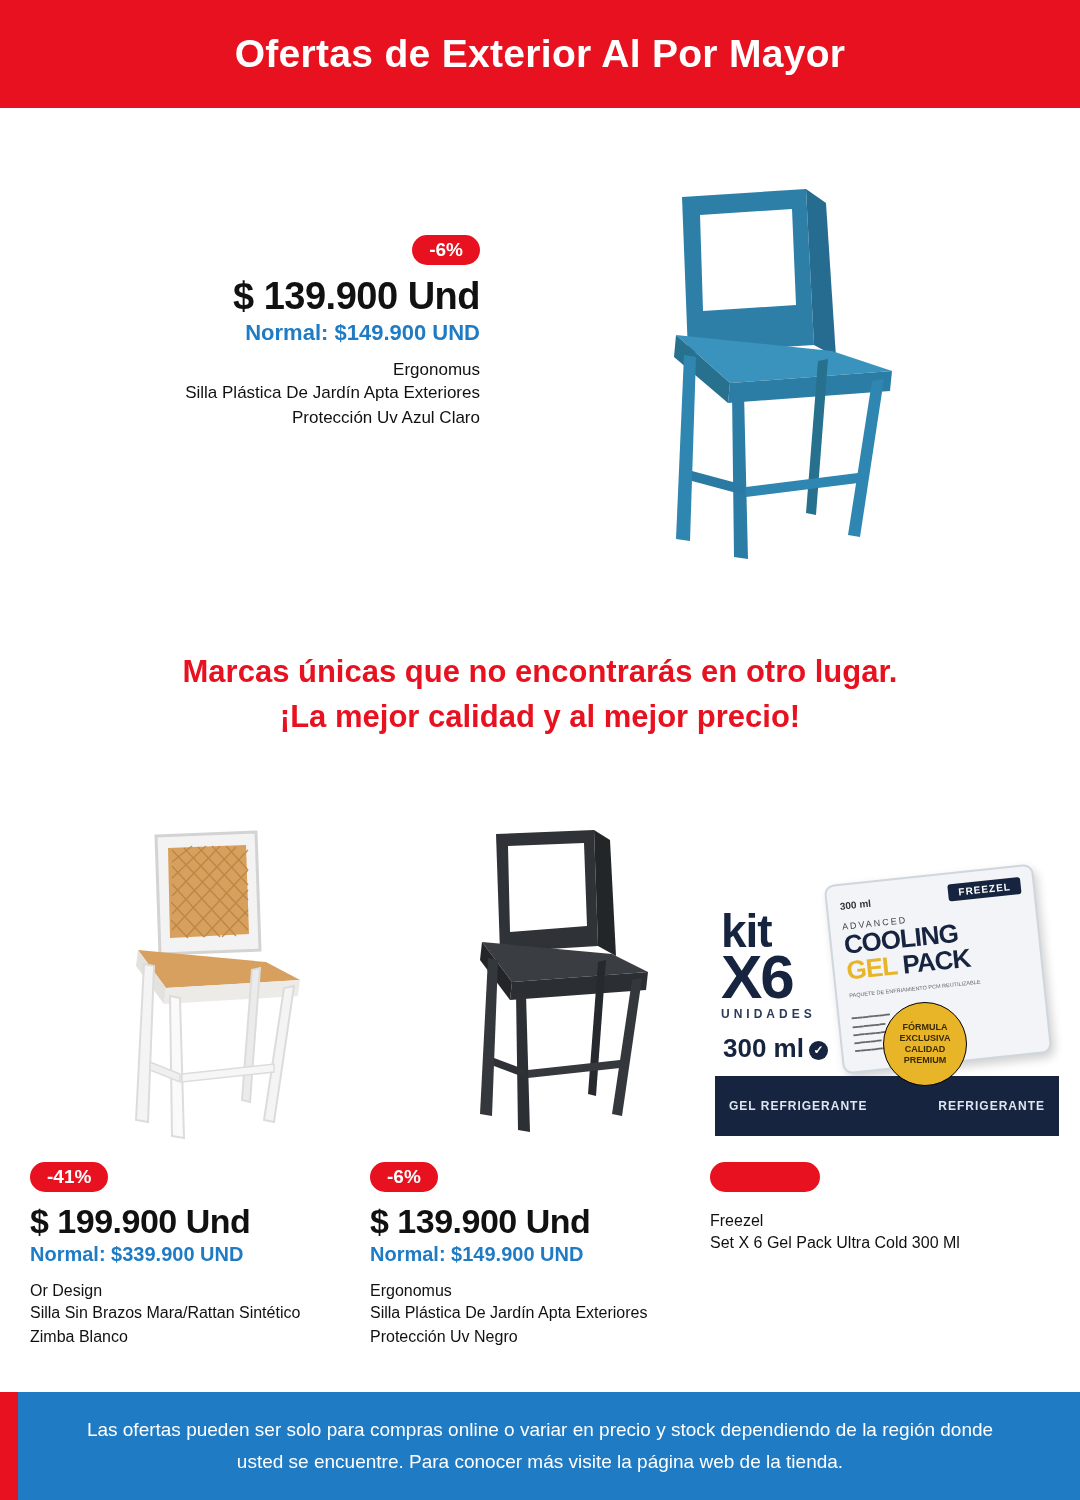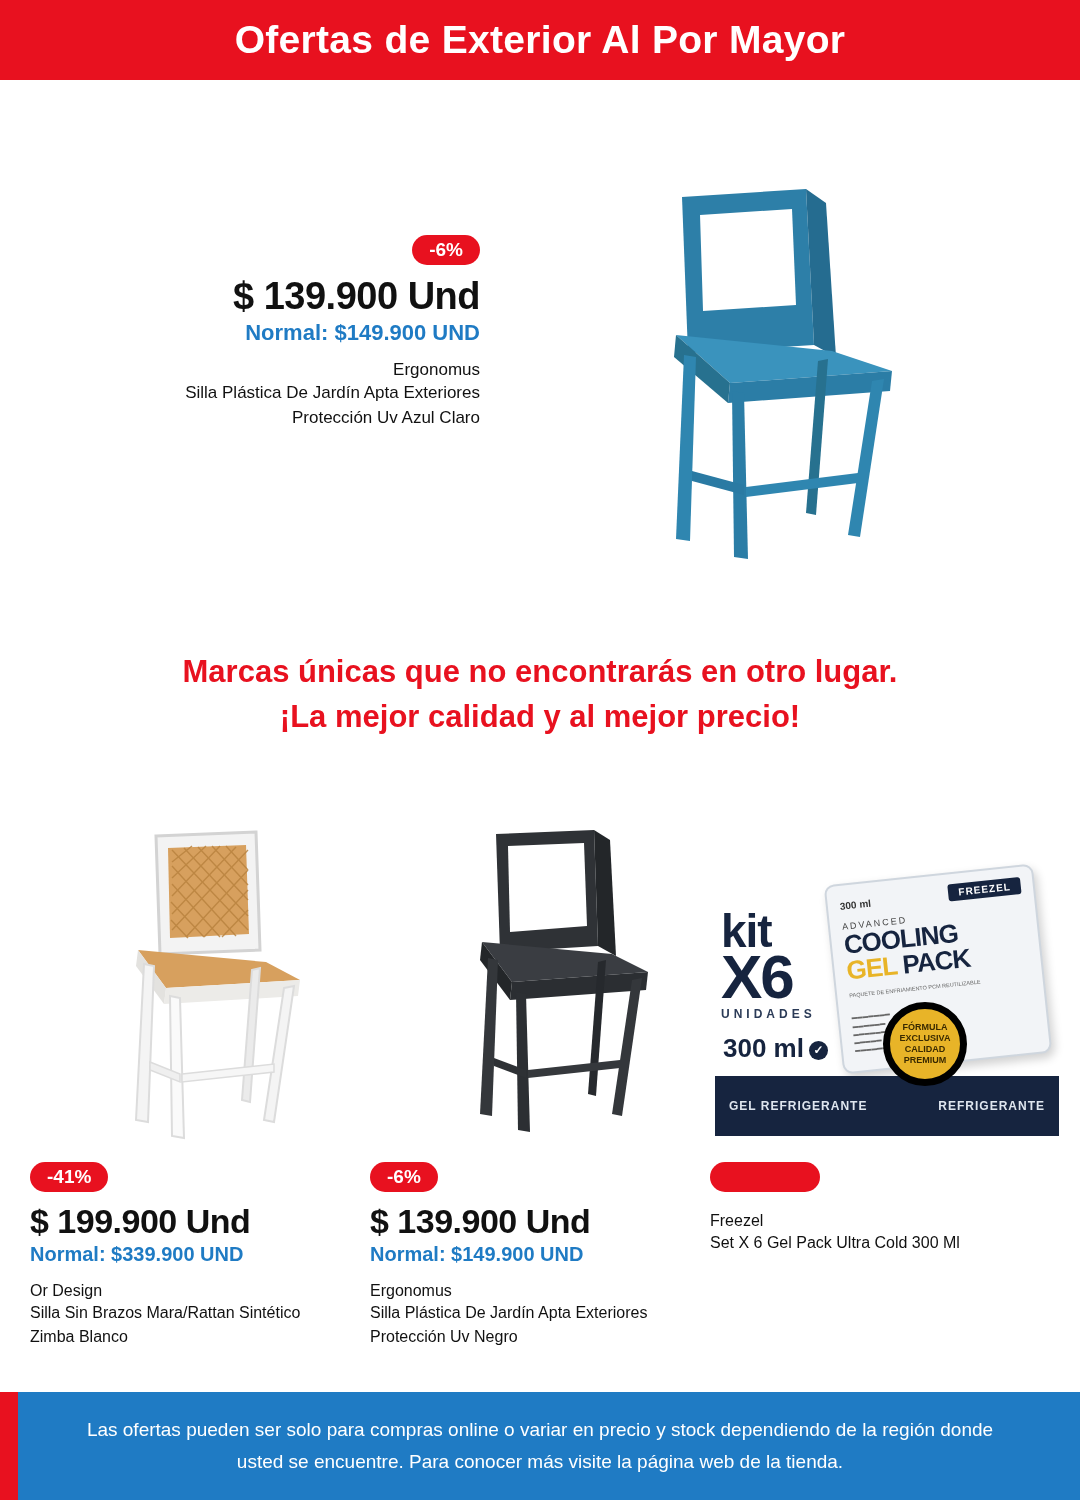--- a/index.html
+++ b/index.html
@@ -6,21 +6,21 @@
   html, body {
     width: 1080px; height: 1500px;
     background: #ffffff;
     font-family: "Liberation Sans", sans-serif;
     overflow: hidden;
   }
   .page { position: relative; width: 1080px; height: 1500px; background:#fff; }
 
   
   .header {
-    position: absolute; top: 0; left: 0; width: 1080px; height: 80px;
+    position: absolute; top: 0; left: 0; width: 1080px; height: 108px;
     background: #e8111f;
     display: flex; align-items: center; justify-content: center;
   }
   .header-title {
     color: #ffffff;
     font-size: 39px;
     font-weight: bold;
     letter-spacing: 0.3px;
     text-align: center;
   }
@@ -128,21 +128,21 @@
     font-size: 26px; font-weight: bold; color: #16243f;
   }
   .gel-300 .chk {
     display: inline-block; width: 19px; height: 19px; border-radius: 50%;
     background: #16243f; color: #fff; font-size: 12px; text-align: center;
     line-height: 19px; vertical-align: middle; margin-left: 5px;
   }
   .gel-seal {
     position: absolute; left: 168px; bottom: 64px;
     width: 84px; height: 84px; border-radius: 50%;
-    background: #e8b428; border: 7px solid #000000;
+    background: #e8b428; border: 1px solid #000000;
     color: #3a2a00; font-size: 9px; font-weight: bold; text-align: center;
     display: flex; flex-direction: column; align-items: center; justify-content: center;
     line-height: 1.25; z-index: 3;
   }
   .gel-bag {
     position: absolute; right: 2px; top: 24px; width: 210px; height: 190px;
     background: #f2f4f7; border: 2px solid #cfd6de; border-radius: 10px;
     transform: rotate(-6deg);
     box-shadow: 3px 5px 10px rgba(0,0,0,.18);
     padding: 10px 12px; overflow: hidden;

